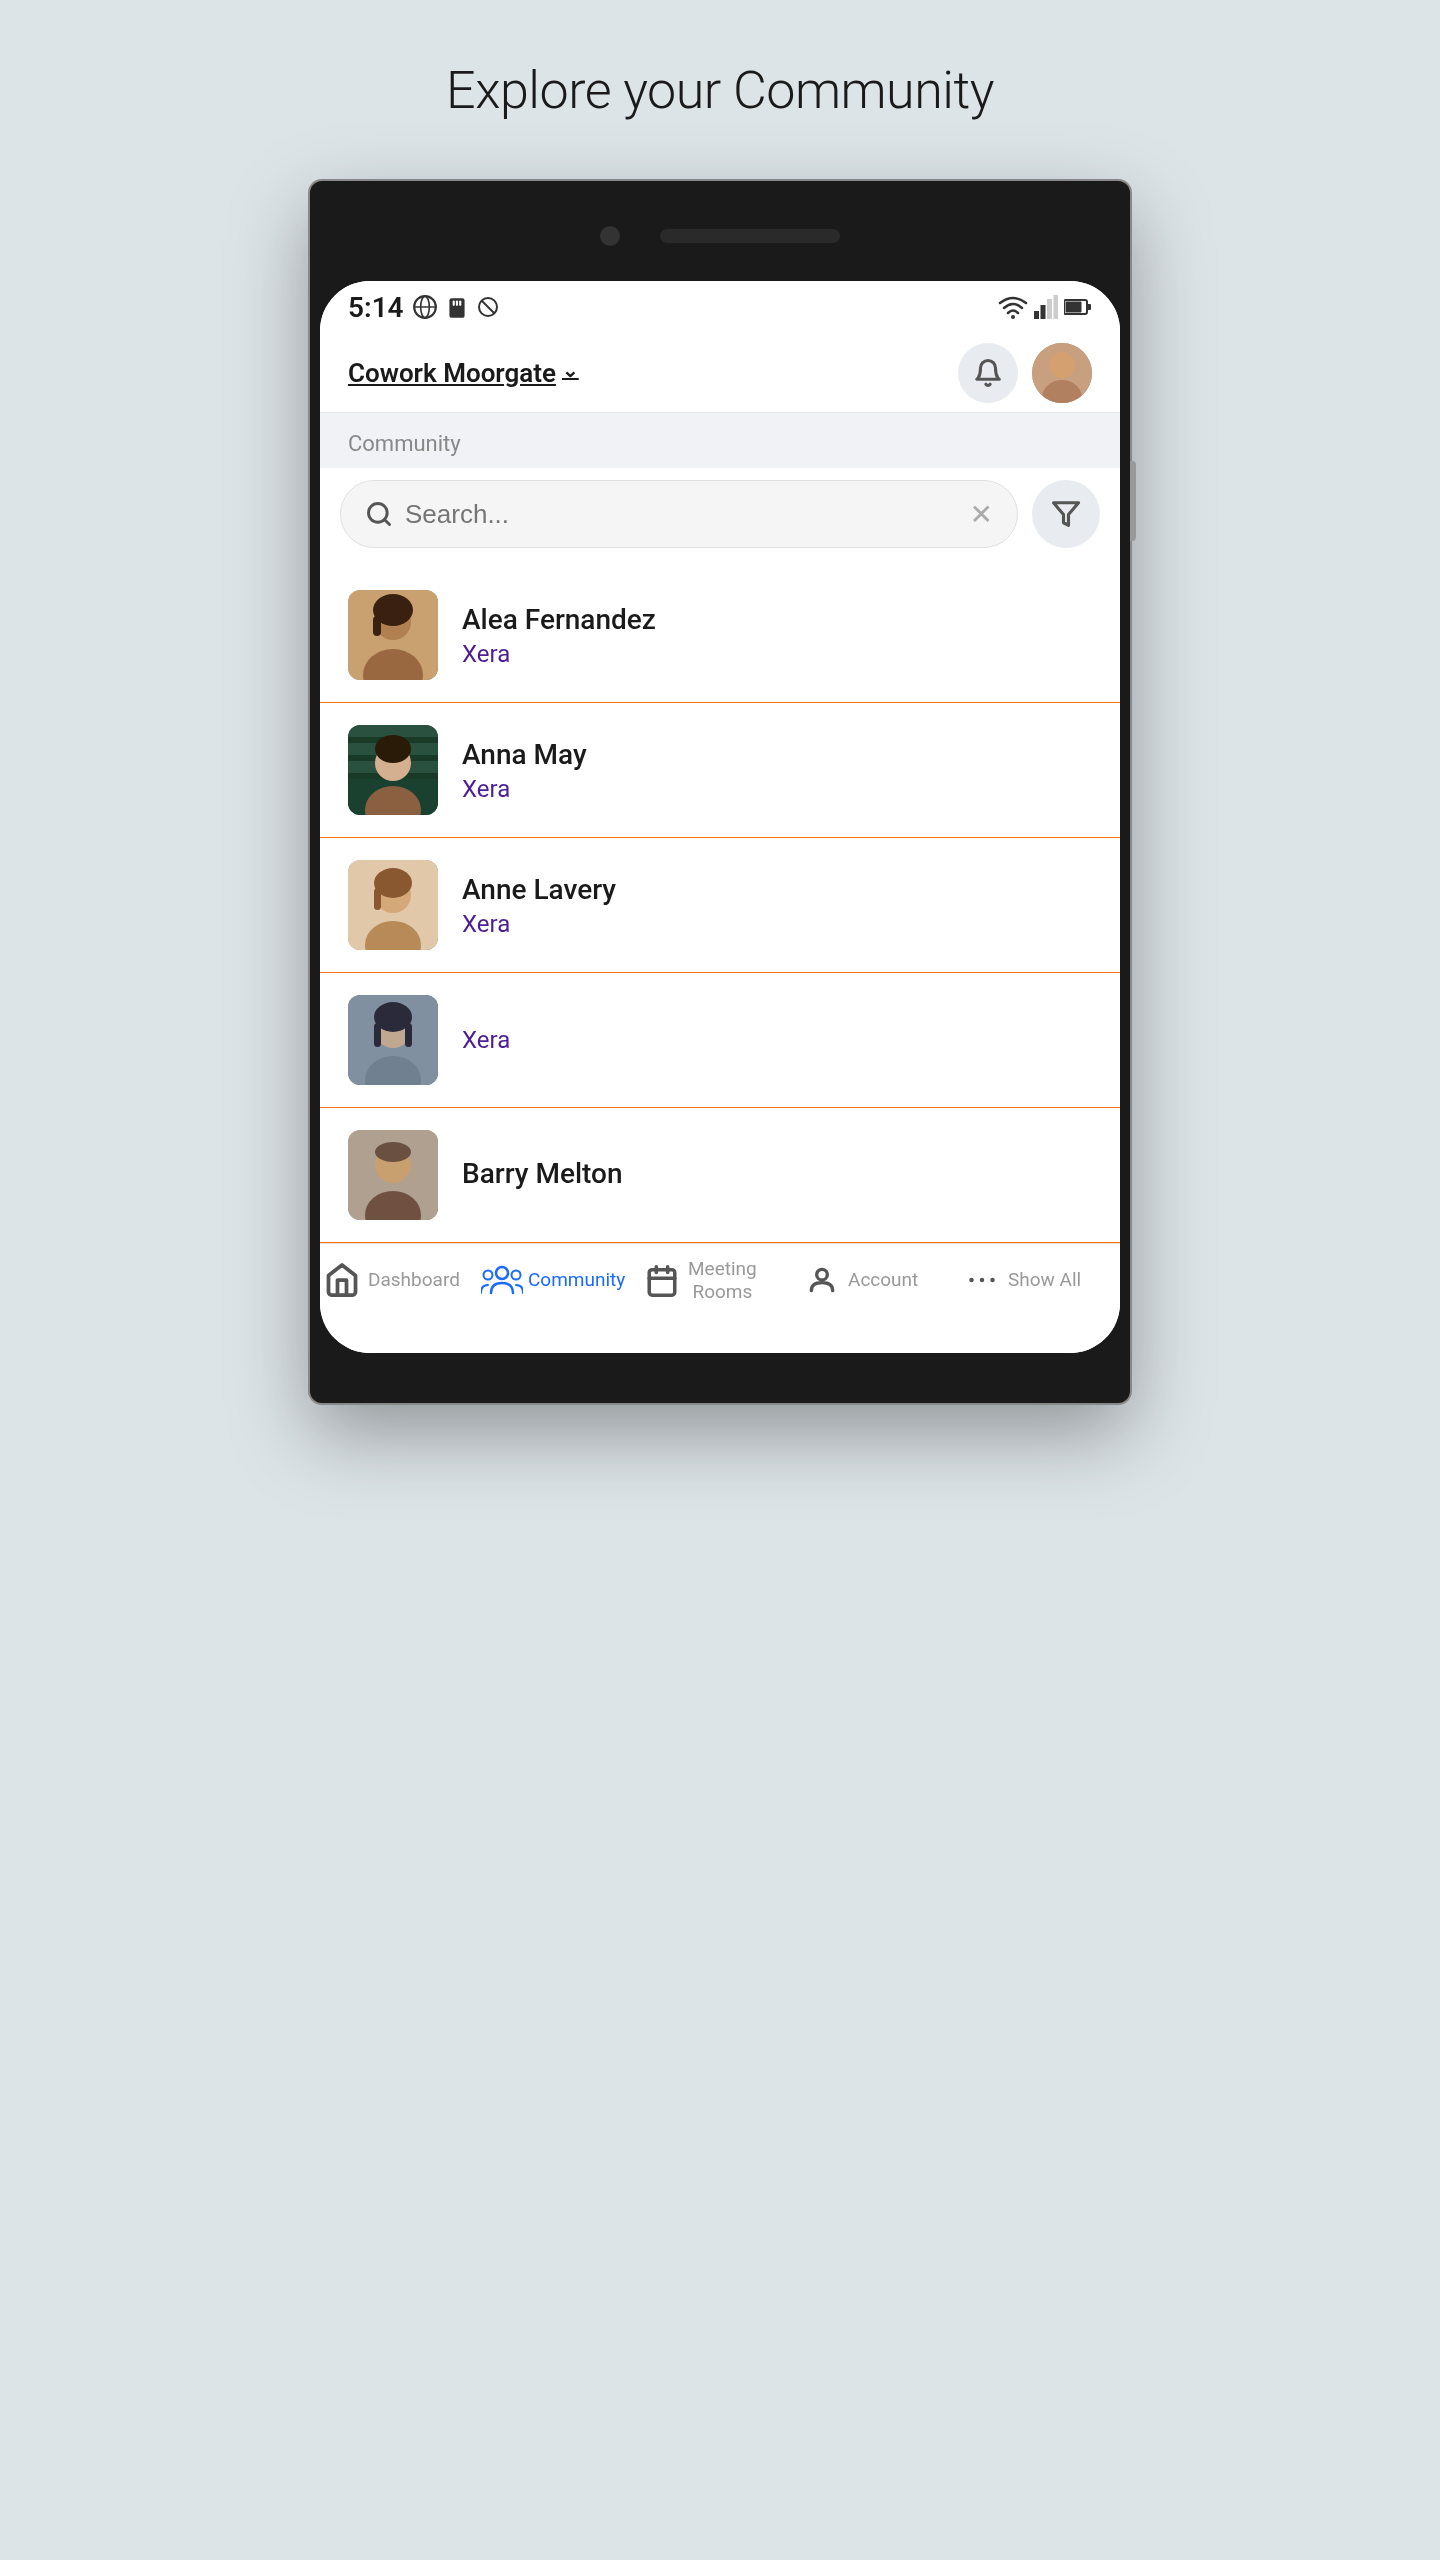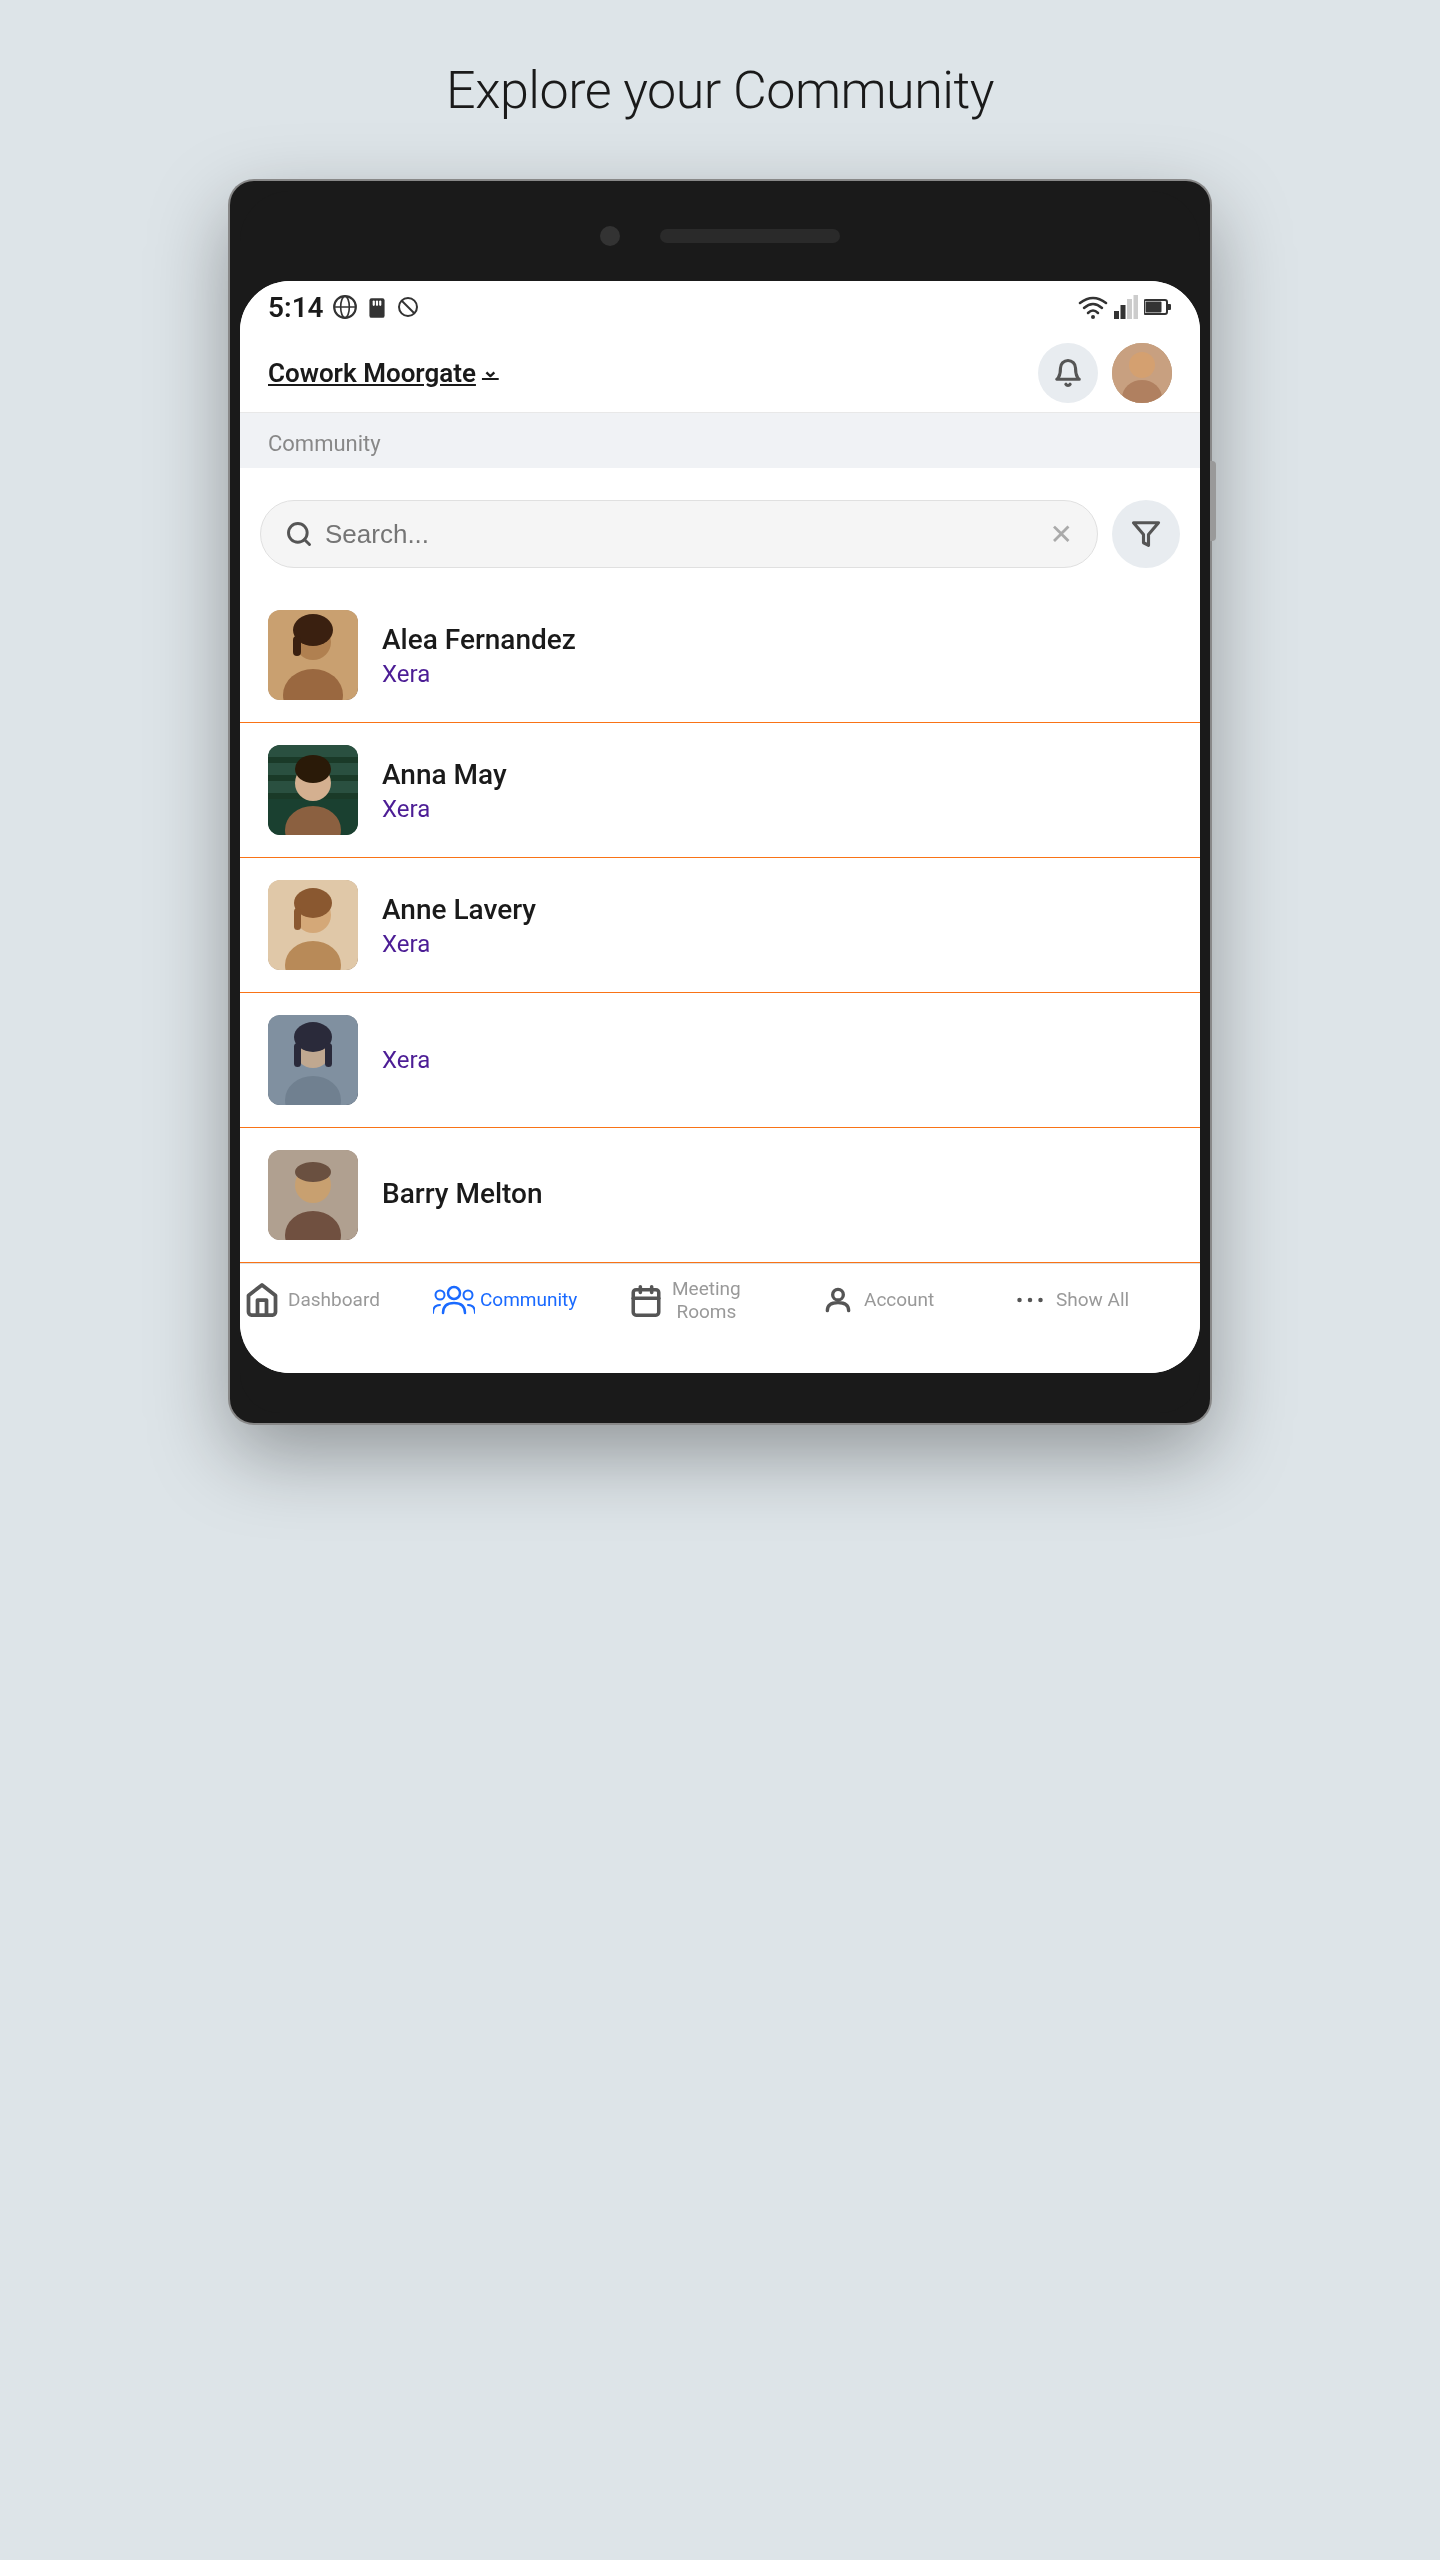--- a/index.html
+++ b/index.html
@@ -18,23 +18,23 @@
       font-size: 52px;
       font-weight: 300;
       color: #1a1a1a;
       text-align: center;
       margin-bottom: 60px;
       letter-spacing: -0.5px;
     }
 
     
     .phone {
-      width: 980px;
+      width: 820px;
       background: #1a1a1a;
-      border-radius: 24px;
+      border-radius: 12px;
       padding: 10px;
       box-shadow:
         0 0 0 2px #888,
         0 30px 80px rgba(0,0,0,0.35);
       position: relative;
     }
 
     
     .phone::before {
       content: '';
@@ -213,21 +213,21 @@
       left: 0;
       right: 0;
       height: 3px;
       background: #1a1a1a;
       border-radius: 2px;
     }
 
     
     .search-area {
       background: #fff;
-      padding: 32px 20px 20px;
+      padding: 12px 20px 20px;
       display: flex;
       align-items: center;
       gap: 14px;
     }
 
     .search-bar {
       flex: 1;
       height: 68px;
       background: #f5f5f5;
       border-radius: 34px;

